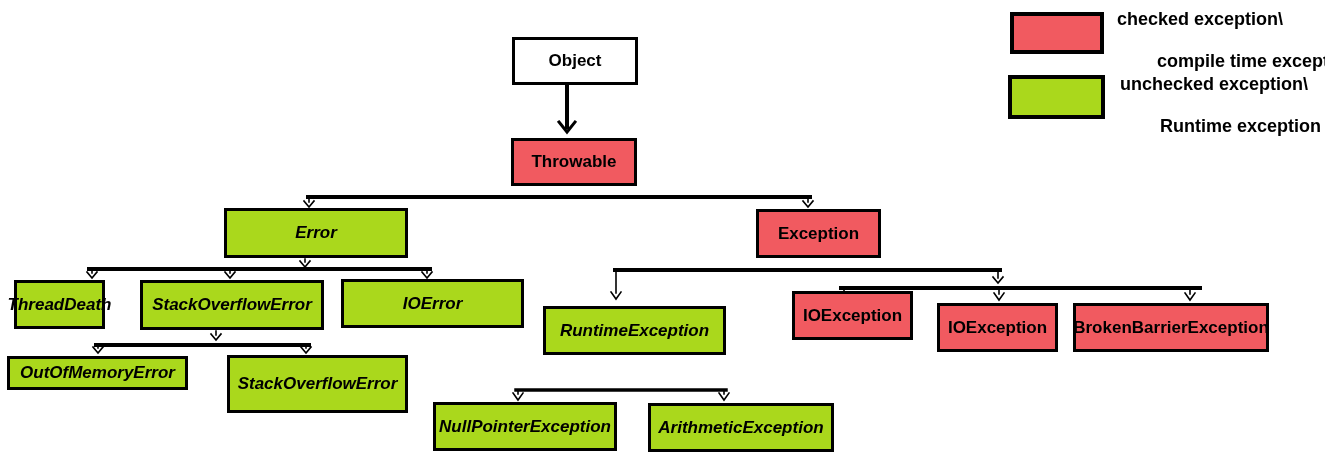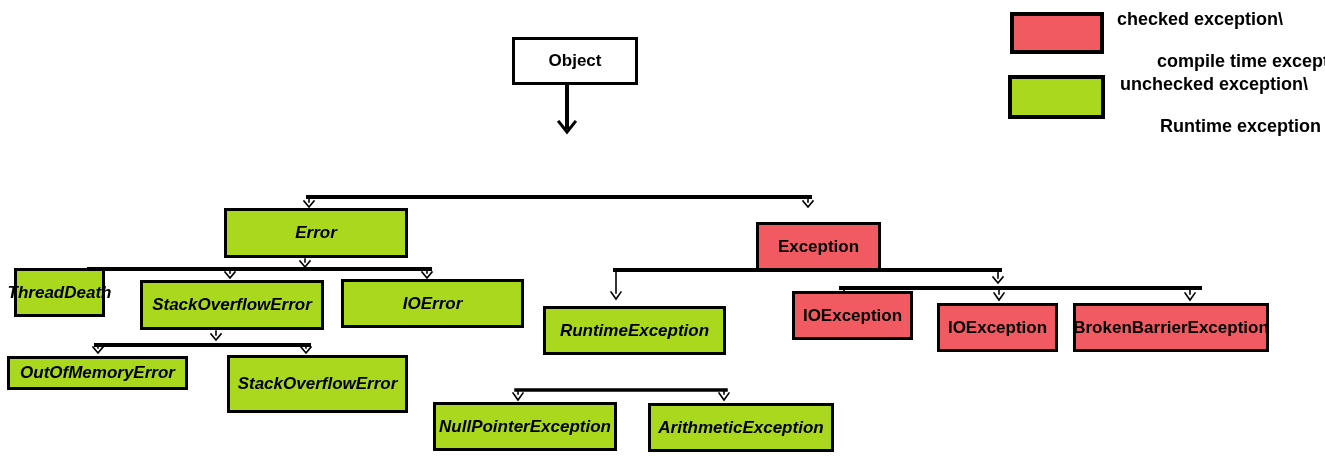--- a/index.html
+++ b/index.html
@@ -107,23 +107,24 @@
         <line x1="516" y1="390" x2="726" y2="390" stroke-width="3.5"></line>
         <line x1="518" y1="390" x2="518" y2="394" stroke-width="1.6"></line>
         <path d="M513 393 L518 400 L523 393" stroke-width="1.6"></path>
         <line x1="724" y1="390" x2="724" y2="394" stroke-width="1.6"></line>
         <path d="M719 393 L724 400 L729 393" stroke-width="1.6"></path>
       </g>
     </g>
   </svg>
 
   <div class="node neutral" style="left:512px;top:37px;width:126px;height:48px">Object</div>
+  <div class="node checked" style="left:511px;top:138px;width:126px;height:48px">Throwable</div>
   <div class="node unchecked" style="left:224px;top:208px;width:184px;height:50px">Error</div>
-  <div class="node checked" style="left:756px;top:222px;width:125px;height:49px">Exception</div>
-  <div class="node unchecked" style="left:14px;top:268px;width:91px;height:49px">ThreadDeath</div>
+  <div class="node checked" style="left:756px;top:209px;width:125px;height:49px">Exception</div>
+  <div class="node unchecked" style="left:14px;top:280px;width:91px;height:49px">ThreadDeath</div>
   <div class="node unchecked" style="left:140px;top:280px;width:184px;height:50px">StackOverflowError</div>
   <div class="node unchecked" style="left:341px;top:279px;width:183px;height:49px">IOError</div>
   <div class="node unchecked" style="left:7px;top:356px;width:181px;height:34px">OutOfMemoryError</div>
   <div class="node unchecked" style="left:227px;top:355px;width:181px;height:58px">StackOverflowError</div>
   <div class="node unchecked" style="left:543px;top:306px;width:183px;height:49px">RuntimeException</div>
   <div class="node checked" style="left:792px;top:291px;width:121px;height:49px">IOException</div>
   <div class="node checked" style="left:937px;top:303px;width:121px;height:49px">IOException</div>
   <div class="node checked" style="left:1073px;top:303px;width:196px;height:49px">BrokenBarrierException</div>
   <div class="node unchecked" style="left:433px;top:402px;width:184px;height:49px">NullPointerException</div>
   <div class="node unchecked" style="left:648px;top:403px;width:186px;height:49px">ArithmeticException</div>

